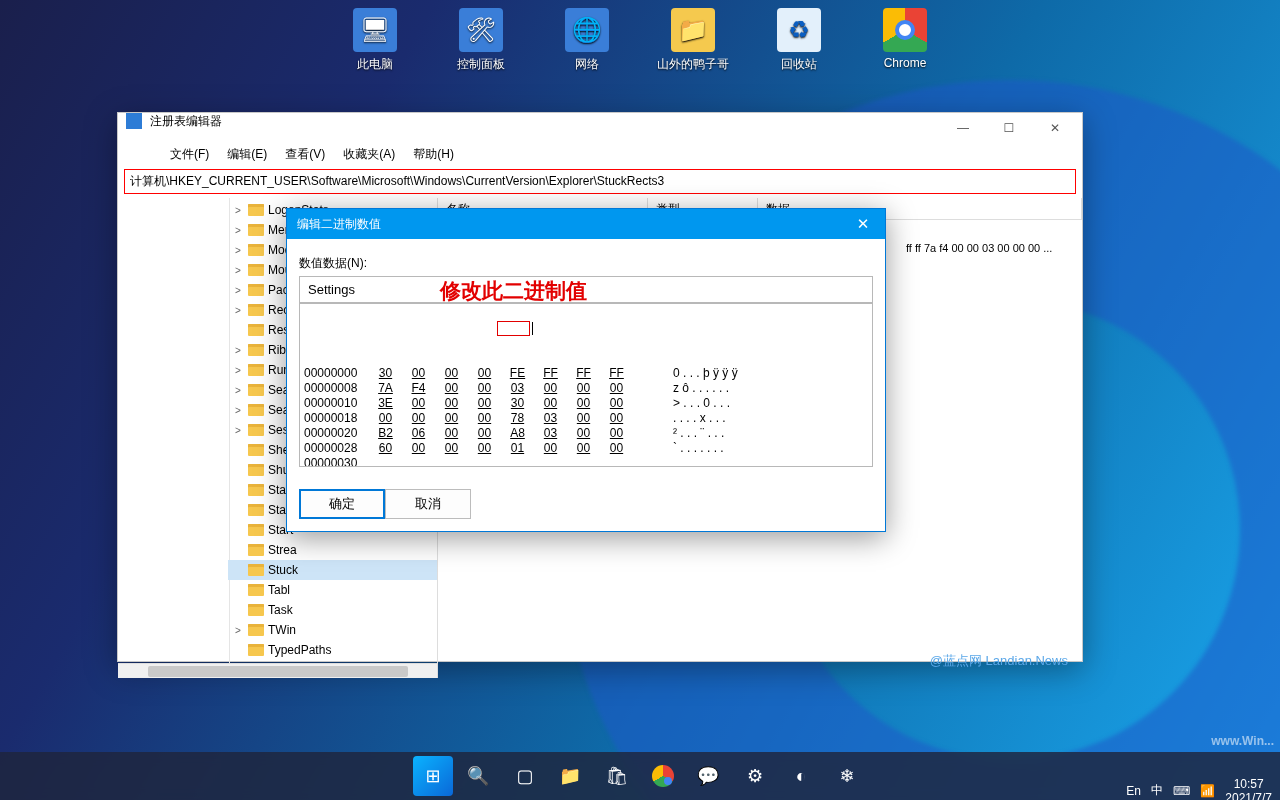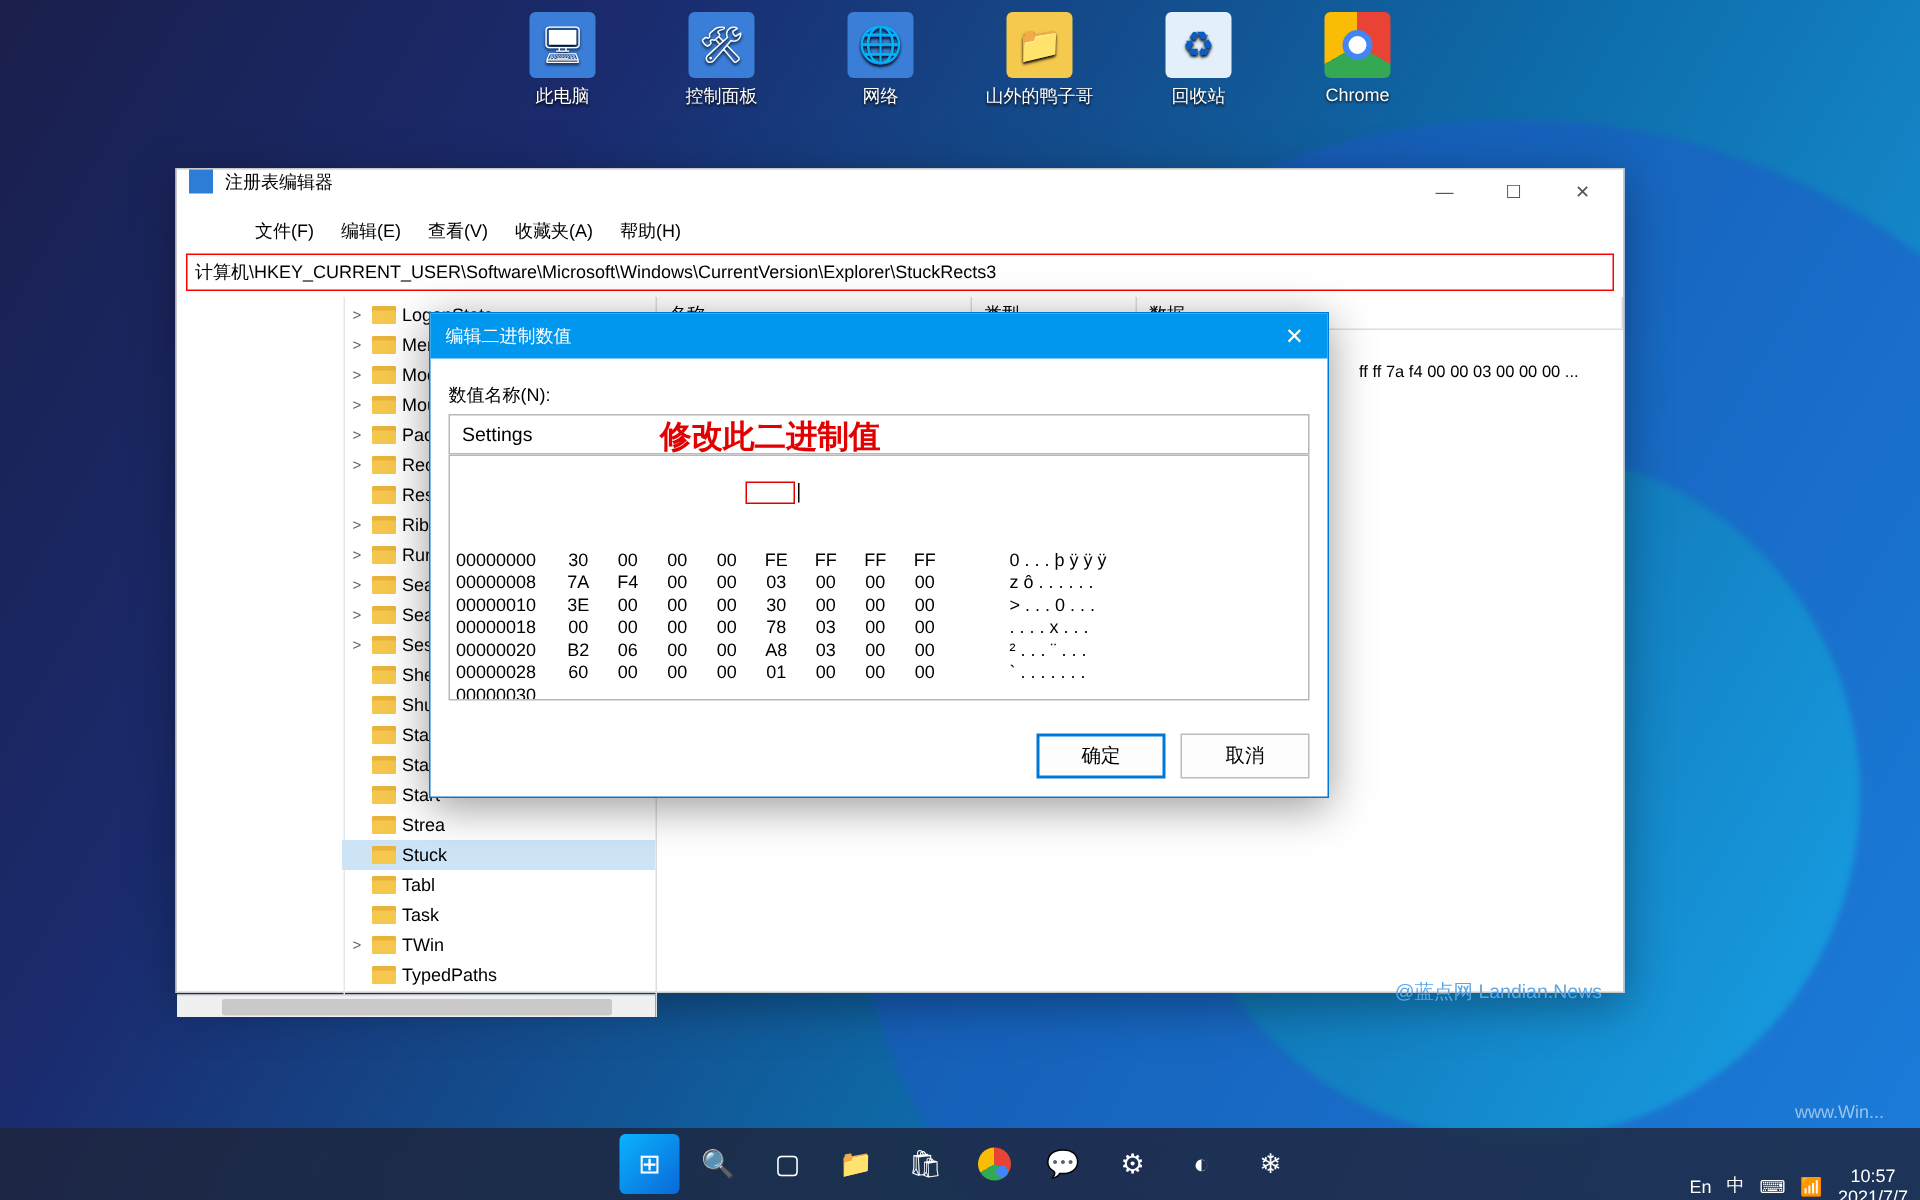--- a/index.html
+++ b/index.html
@@ -45,35 +45,35 @@
 .dlgtitle{height:30px;background:#0097ef;color:#fff;display:flex;align-items:center;padding:0 0 0 10px;font-size:13px;}
 .dlgtitle span{flex:1;}
 .dlgclose{width:44px;height:30px;display:flex;align-items:center;justify-content:center;color:#fff;font-size:15px;}
 .dlgbody{padding:10px 12px 12px;}
 .dlglbl{margin:6px 0 4px;color:#000;}
 .dlginput{width:100%;border:1px solid #b8b8b8;padding:5px 8px;background:#fff;font-size:13px;}
 .annot{position:absolute;left:440px;top:277px;color:#e20000;font-size:21px;font-weight:600;}
 .hexbox{width:100%;height:164px;border:1px solid #b8b8b8;background:#fff;font-family:Consolas,monospace;font-size:12px;line-height:15px;padding:2px 4px;white-space:pre;overflow:hidden;position:relative;}
 .hexrow{display:flex;}
 .off{width:65px;}
-.hx{width:33px;text-align:center;}
+.hx{width:33px;text-align:center;text-decoration:underline;}
 .asc{padding-left:40px;white-space:pre;}
 .hlcell{position:absolute;border:1.5px solid #e20000;width:33px;height:15px;left:200px;top:17px;}
 .caret{position:absolute;left:236px;top:18px;width:1px;height:13px;background:#000;}
-.dlgbtns{display:flex;justify-content:flex-end;gap:10px;padding:10px 12px 12px;}
+.dlgbtns{display:flex;padding:10px 12px 12px;}
 .btn{min-width:86px;padding:5px 0;text-align:center;border:1px solid #bcbcbc;background:#fdfdfd;cursor:pointer;font-size:13px;}
 .btn.primary{border:1px solid #0078d7;box-shadow:inset 0 0 0 1px #0078d7;}
 
 .taskbar{position:absolute;left:0;right:0;bottom:0;height:48px;background:rgba(30,36,60,.82);backdrop-filter:blur(6px);display:flex;align-items:center;}
 .tbcenter{position:absolute;left:50%;transform:translateX(-50%);display:flex;gap:6px;}
 .tbicon{width:40px;height:40px;border-radius:4px;display:flex;align-items:center;justify-content:center;color:#fff;font-size:18px;}
 .tbicon.start{background:linear-gradient(135deg,#0ab3ff,#0a68d8);}
 .tbright{position:absolute;right:8px;display:flex;align-items:center;gap:10px;color:#fff;font-size:11px;margin-top:29px;}
 .clock{text-align:center;line-height:14px;}
-.wm2{position:absolute;right:24px;bottom:52px;color:rgba(255,255,255,.55);font-size:12px;}
+.wm2{position:absolute;right:6px;bottom:52px;color:rgba(255,255,255,.55);font-size:12px;font-weight:bold;}
 </style>
 </head>
 <body>
 
 <div class="wallpaper-swirl"></div>
 
 <div class="desktop">
   <div class="dicon">
       <div class="ic ic-pc">🖥</div>
       <div>此电脑</div>
@@ -255,21 +255,21 @@
     </div>
   </div>
 </div>
 
 <div class="dlg">
   <div class="dlgtitle">
     <span>编辑二进制数值</span>
     <div class="dlgclose">✕</div>
   </div>
   <div class="dlgbody">
-    <div class="dlglbl">数值名称(N):</div>
+    <div class="dlglbl">数值数据(N):</div>
     <input class="dlginput" value="Settings" style="">
     <div class="hexbox" id="hexbox">
       <div class="hlcell" style="top: 17px; left: 197px;"></div>
       <div class="caret" style="top: 18px; left: 232px;"></div>
     <div class="hexrow"><span class="off">00000000</span><span class="hx">30</span><span class="hx">00</span><span class="hx">00</span><span class="hx">00</span><span class="hx">FE</span><span class="hx">FF</span><span class="hx">FF</span><span class="hx">FF</span><span class="asc">0 . . . þ ÿ ÿ ÿ</span></div><div class="hexrow"><span class="off">00000008</span><span class="hx">7A</span><span class="hx">F4</span><span class="hx">00</span><span class="hx">00</span><span class="hx">03</span><span class="hx">00</span><span class="hx">00</span><span class="hx">00</span><span class="asc">z ô . . . . . .</span></div><div class="hexrow"><span class="off">00000010</span><span class="hx">3E</span><span class="hx">00</span><span class="hx">00</span><span class="hx">00</span><span class="hx">30</span><span class="hx">00</span><span class="hx">00</span><span class="hx">00</span><span class="asc">&gt; . . . 0 . . .</span></div><div class="hexrow"><span class="off">00000018</span><span class="hx">00</span><span class="hx">00</span><span class="hx">00</span><span class="hx">00</span><span class="hx">78</span><span class="hx">03</span><span class="hx">00</span><span class="hx">00</span><span class="asc">. . . . x . . .</span></div><div class="hexrow"><span class="off">00000020</span><span class="hx">B2</span><span class="hx">06</span><span class="hx">00</span><span class="hx">00</span><span class="hx">A8</span><span class="hx">03</span><span class="hx">00</span><span class="hx">00</span><span class="asc">² . . . ¨ . . .</span></div><div class="hexrow"><span class="off">00000028</span><span class="hx">60</span><span class="hx">00</span><span class="hx">00</span><span class="hx">00</span><span class="hx">01</span><span class="hx">00</span><span class="hx">00</span><span class="hx">00</span><span class="asc">` . . . . . . .</span></div><div class="hexrow"><span class="off">00000030</span><span class="hx"></span><span class="hx"></span><span class="hx"></span><span class="hx"></span><span class="hx"></span><span class="hx"></span><span class="hx"></span><span class="hx"></span><span class="asc"></span></div></div>
   </div>
   <div class="dlgbtns">
     <div class="btn primary">确定</div>
     <div class="btn">取消</div>
   </div>

